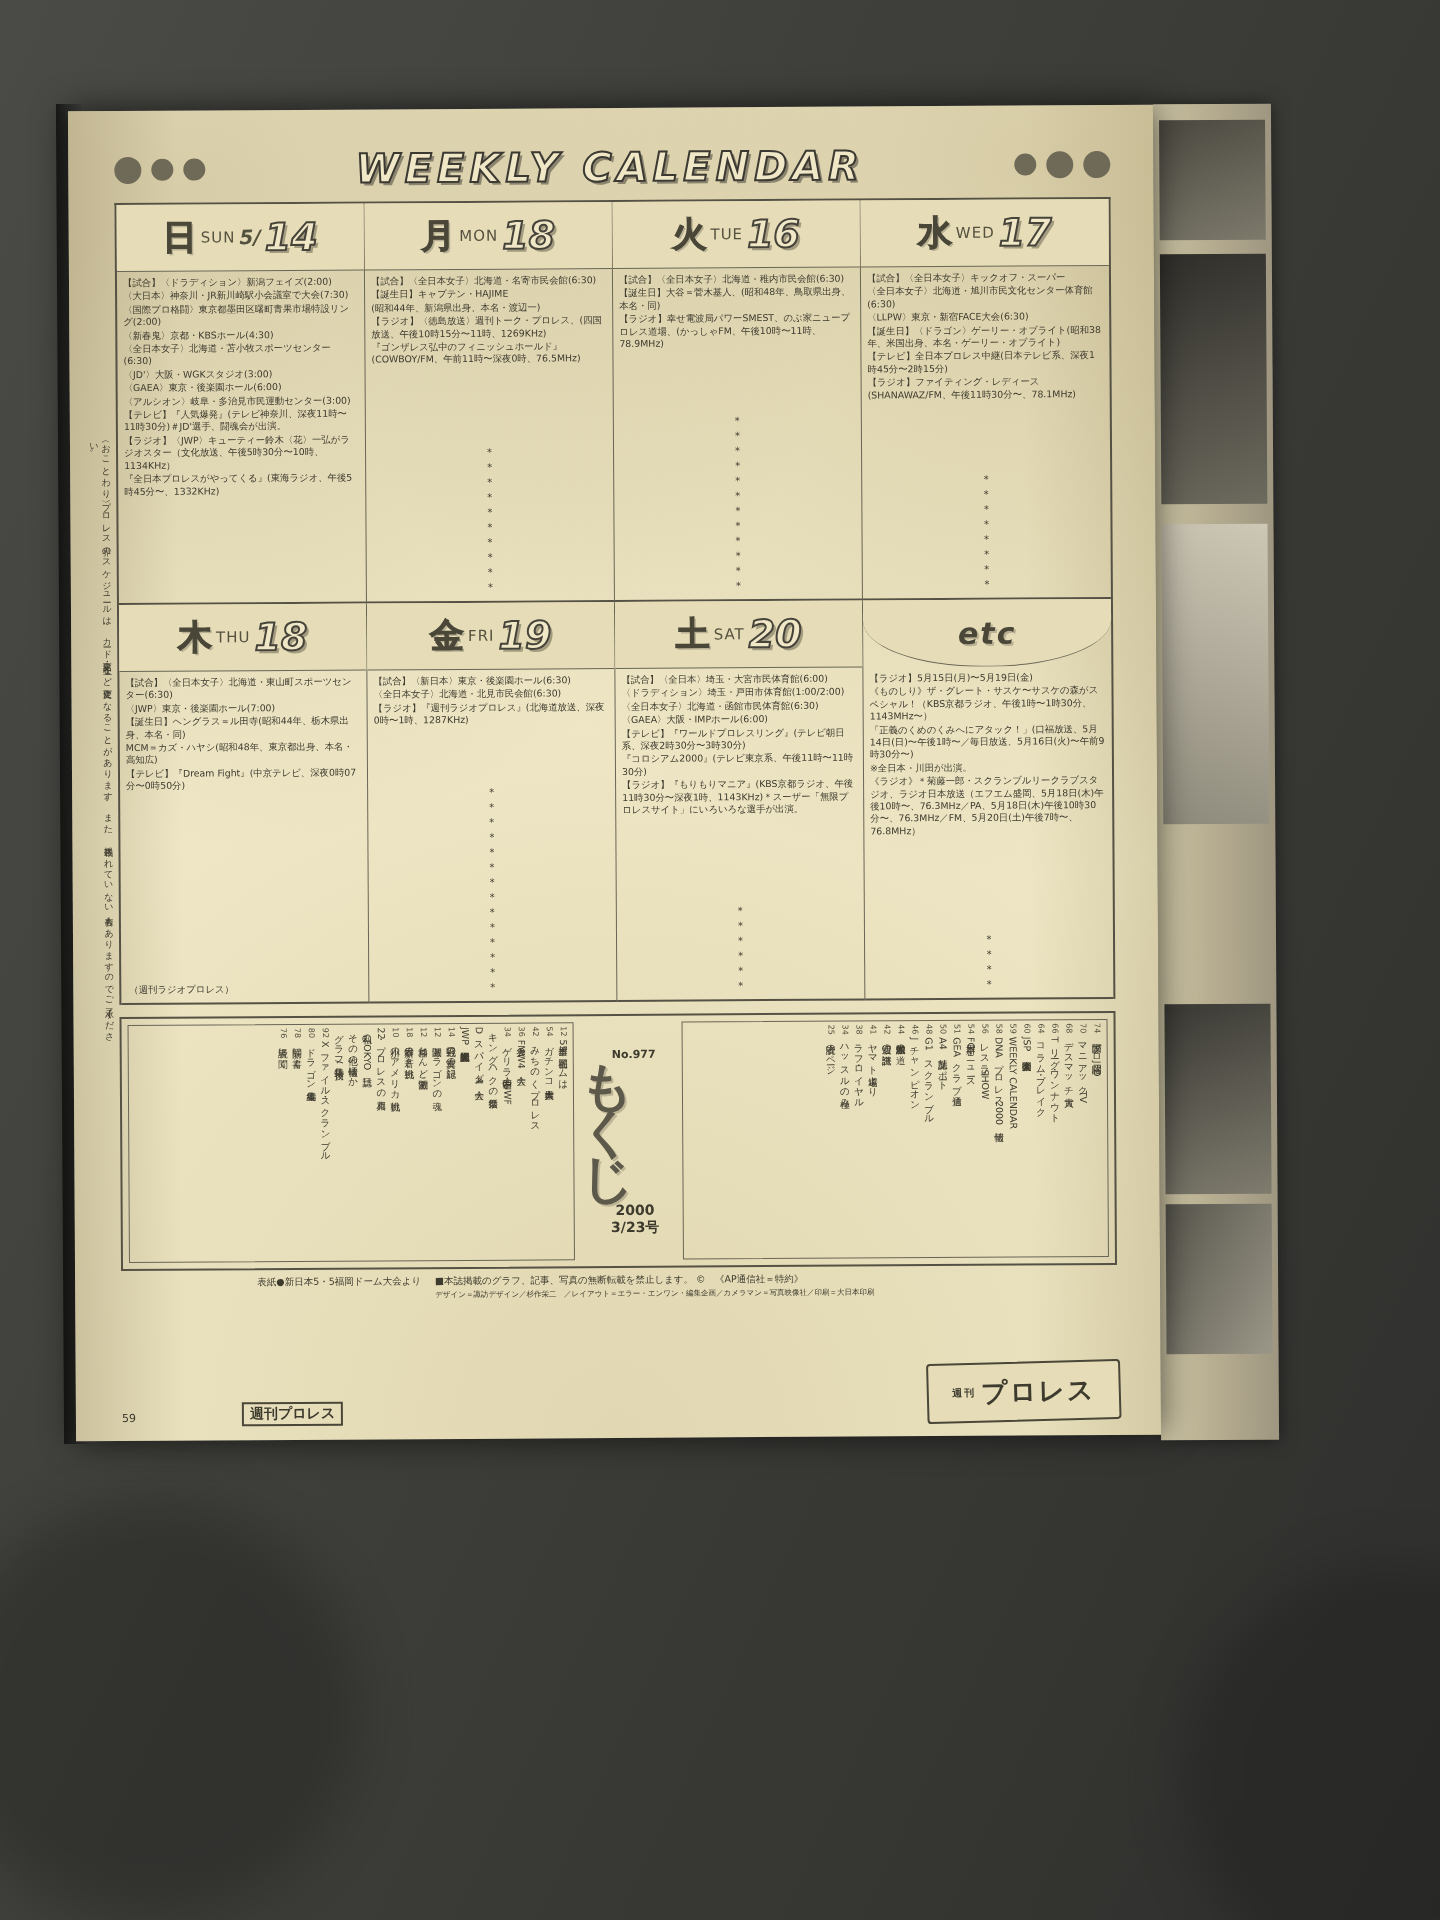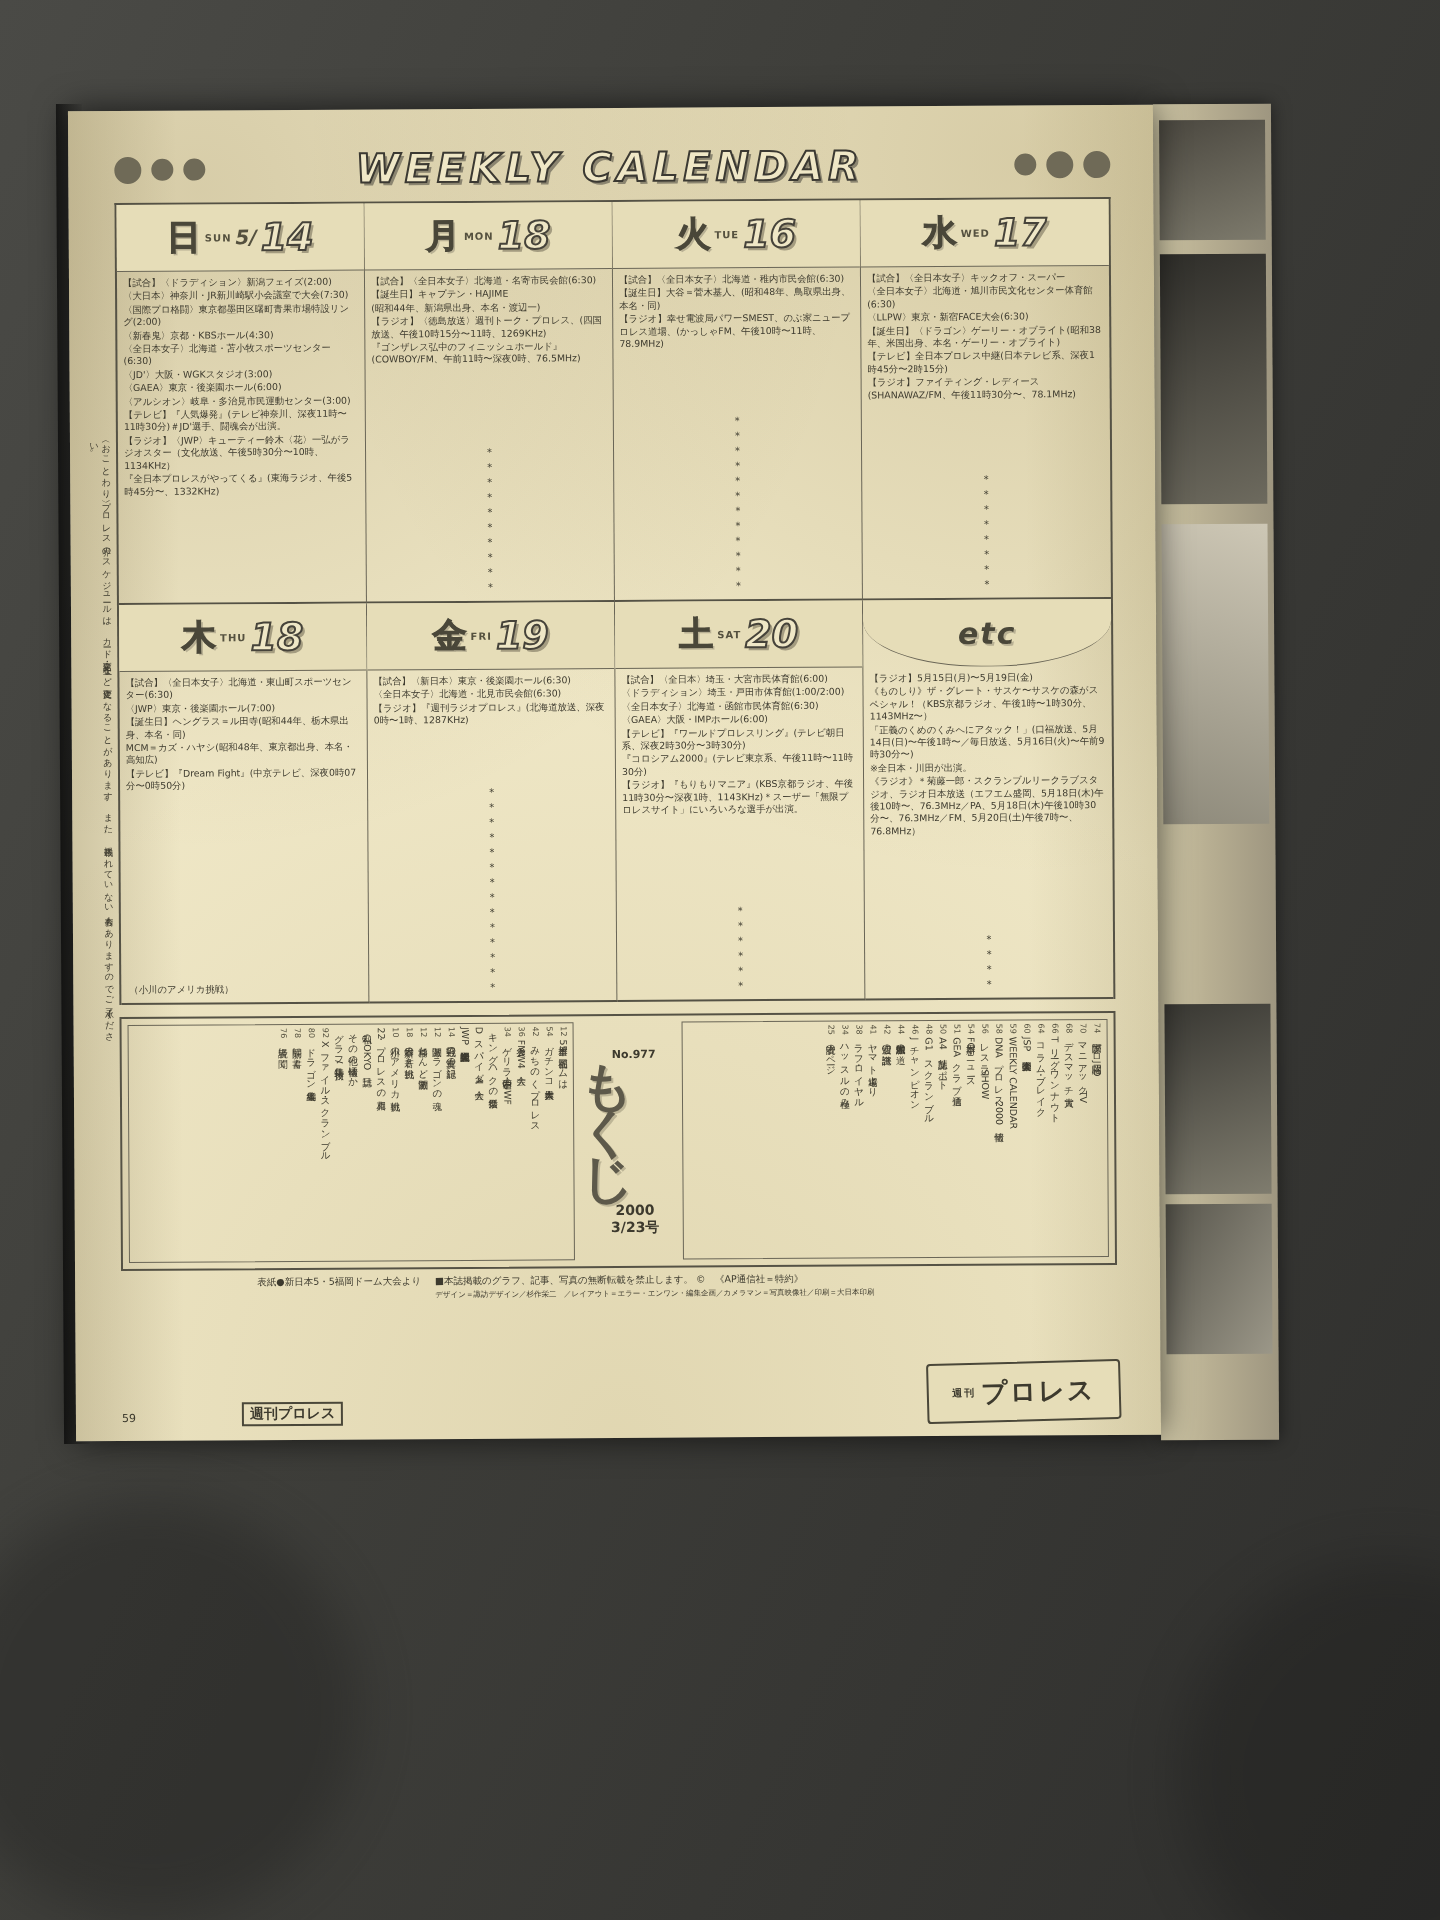--- a/index.html
+++ b/index.html
@@ -52,21 +52,21 @@
   .cell{width:248px;border-right:1px solid #6a6657;border-bottom:2px solid #555245;
         position:relative;box-sizing:border-box;background:transparent;}
   .cell:last-child{border-right:none;}
   .cell.r1{height:400px;}
   .cell.r2{height:400px;}
 
   .daybar{height:66px;border-bottom:1px solid #6a6657;display:flex;align-items:center;
           justify-content:center;gap:4px;background:#e6ddb8;}
   .kanji{font-size:34px;font-weight:bold;color:#4a4739;-webkit-text-stroke:1px #4a4739;
          text-shadow:2px 2px 0 #b9b194;font-family:"DejaVu Sans",sans-serif;}
-  .eng{font-size:10px;line-height:9px;color:#55513f;font-weight:bold;letter-spacing:1px;}
+  .eng{font-size:15px;line-height:9px;color:#55513f;font-weight:normal;letter-spacing:1px;}
   .num{font-size:38px;font-weight:bold;font-style:italic;color:#efe7c6;
        -webkit-text-stroke:2px #46433a;text-shadow:3px 3px 0 #a49c80;}
   .pre{font-size:20px;font-weight:bold;color:#55513f;font-style:italic;}
 
   .body{padding:5px 6px 0 6px;font-size:9.4px;line-height:12.4px;color:#3d3a2e;
         font-family:"DejaVu Sans",sans-serif;}
   .body p{margin:0 0 1px 0;}
   .dots{position:absolute;left:0;right:0;bottom:6px;text-align:center;
         color:#4a4739;font-size:11px;line-height:15px;}
   .foot{position:absolute;left:8px;bottom:6px;font-size:9.4px;color:#3d3a2e;}
@@ -225,21 +225,21 @@
               <span class="eng">THU</span>
               <span class="num">18</span>
             </div>
             <div class="body">
               <p>【試合】〈全日本女子〉北海道・東山町スポーツセンター(6:30)</p>
               <p>〈JWP〉東京・後楽園ホール(7:00)</p>
               <p>【誕生日】ヘングラス＝ル田寺(昭和44年、栃木県出身、本名・同)</p>
               <p>MCM＝カズ・ハヤシ(昭和48年、東京都出身、本名・高知広)</p>
               <p>【テレビ】『Dream Fight』(中京テレビ、深夜0時07分〜0時50分)</p>
             </div>
-            <div class="foot">（小川のアメリカ挑戦）</div>
+            <div class="foot">（週刊ラジオプロレス）</div>
           </div>
 
           <div class="cell r2">
             <div class="daybar">
               <span class="kanji">金</span>
               <span class="eng">FRI</span>
               <span class="num">19</span>
             </div>
             <div class="body">
               <p>【試合】〈新日本〉東京・後楽園ホール(6:30)</p>

